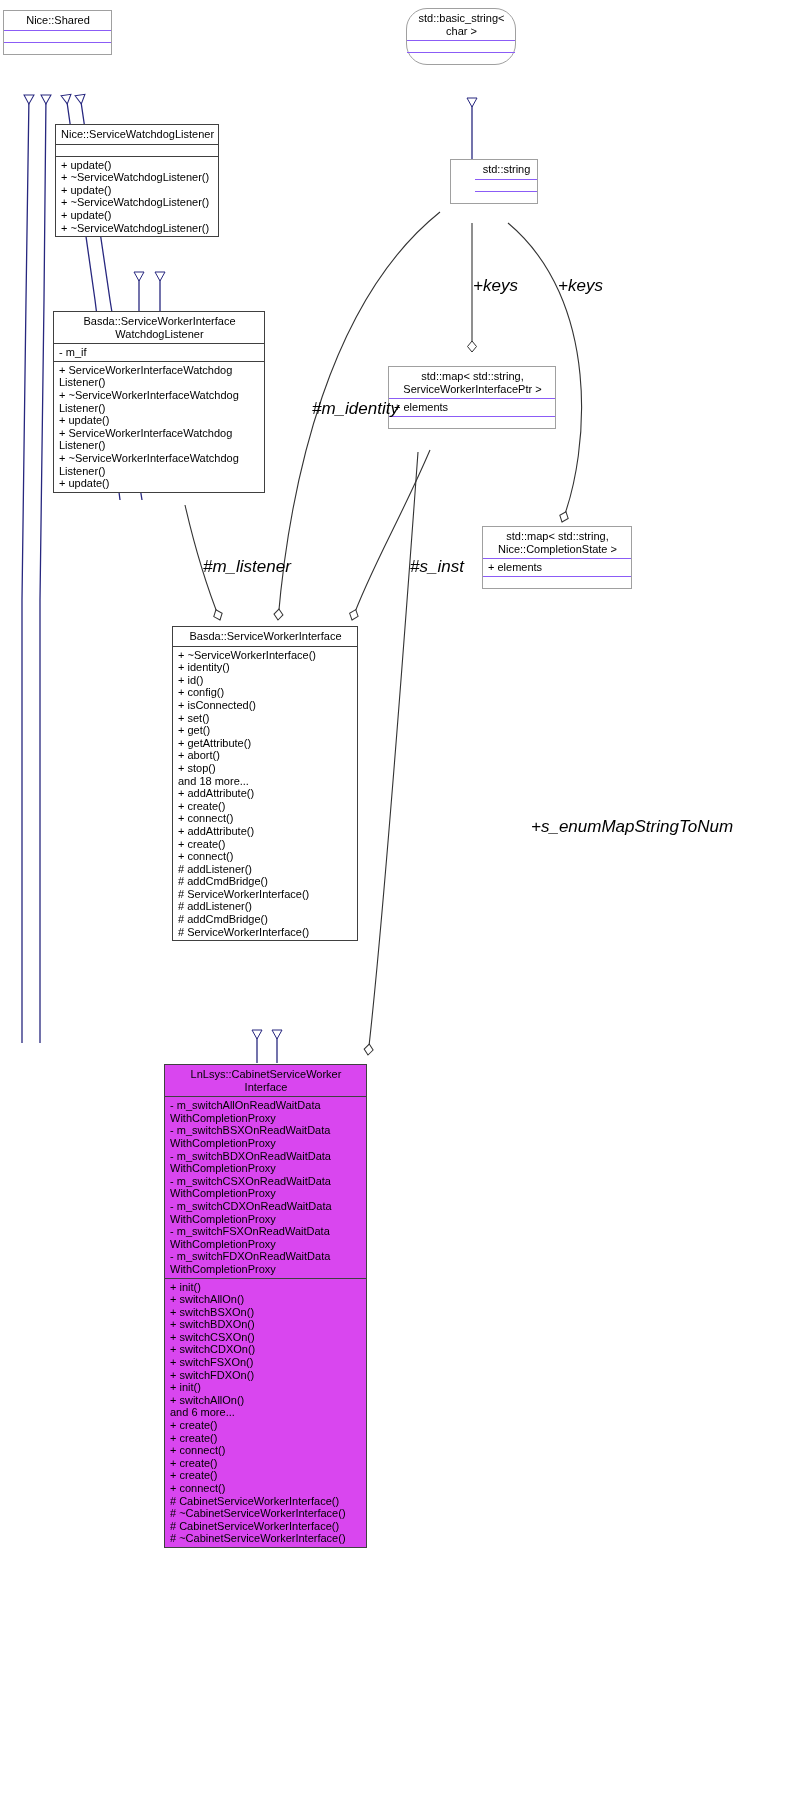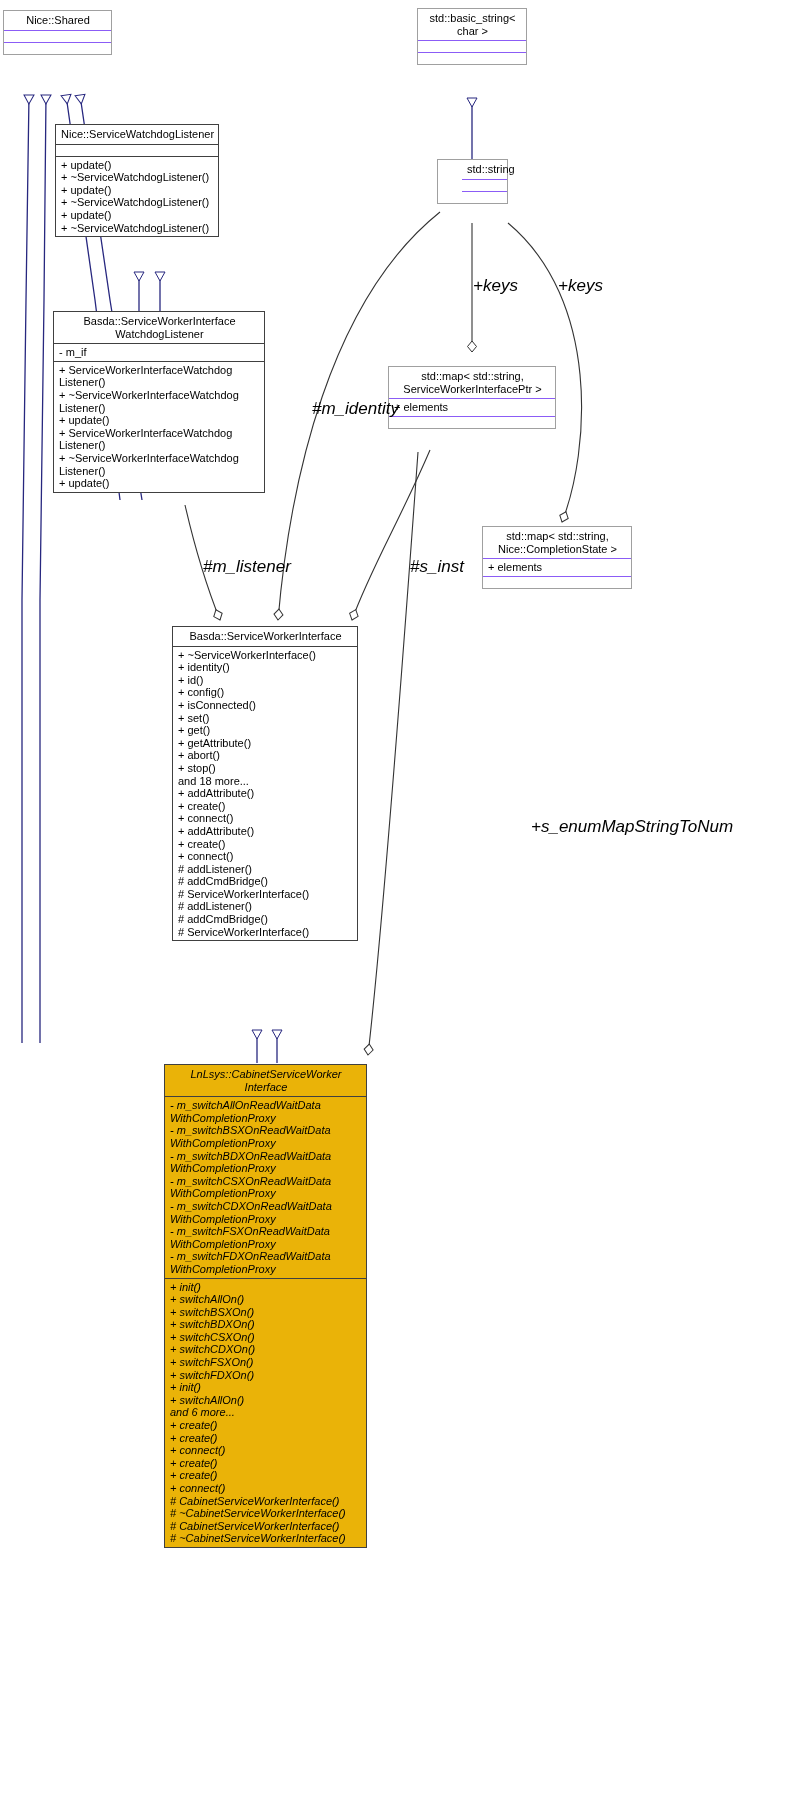--- a/index.html
+++ b/index.html
@@ -33,22 +33,21 @@
     line-height: 12.6px;
     color: #000000;
   }
   .node.thin {
     border: 1px solid #a0a0a0;
   }
   .node.thick {
     border: 1px solid #404040;
   }
   .node.filled {
-    background: #eab308;
-    font-style: italic;
+    background: #d946ef;
   }
   .nrow {
     box-sizing: border-box;
     padding: 2px 4px 2px 5px;
   }
   .node.thin .nrow + .nrow {
     border-top: 1px solid #8b5cf6;
   }
   .node.thick .nrow + .nrow {
     border-top: 1px solid #404040;
@@ -147,28 +146,28 @@
 + ~ServiceWorkerInterfaceWatchdog
 Listener()
 + update()
 + ServiceWorkerInterfaceWatchdog
 Listener()
 + ~ServiceWorkerInterfaceWatchdog
 Listener()
 + update()</div>
   </div>
 
-  <div class="node thin" style="left:417px; top:8px; width:110px;">
+  <div class="node thin" style="left:406px; top:8px; width:110px;border-radius:21px;">
     <div class="nrow ntitle">std::basic_string&lt;
 char &gt;</div>
     <div class="nrow nlist empty"></div>
     <div class="nrow nlist empty"></div>
   </div>
 
-  <div class="node thin" style="left:437px; top:159px; width:71px;padding-left:24px;">
+  <div class="node thin" style="left:450px; top:159px; width:88px;padding-left:24px;">
     <div class="nrow ntitle">std::string</div>
     <div class="nrow nlist empty"></div>
     <div class="nrow nlist empty"></div>
   </div>
 
   <div class="node thin" style="left:388px; top:366px; width:168px;">
     <div class="nrow ntitle">std::map&lt; std::string,
 ServiceWorkerInterfacePtr &gt;</div>
     <div class="nrow nlist">+ elements</div>
     <div class="nrow nlist empty"></div>

